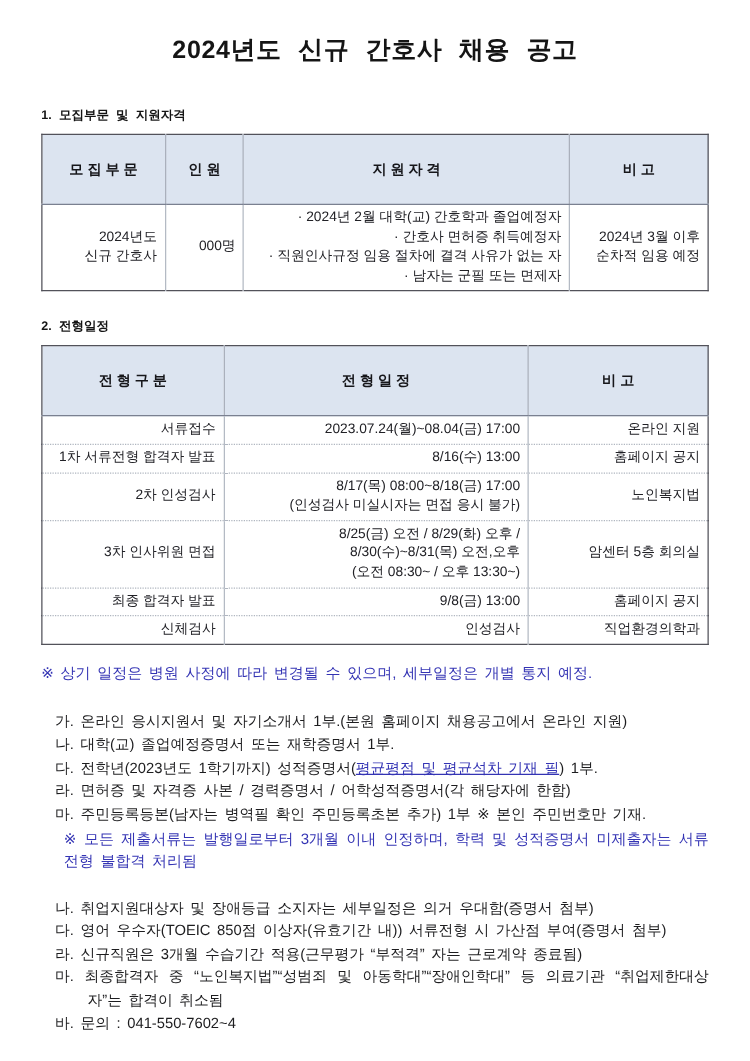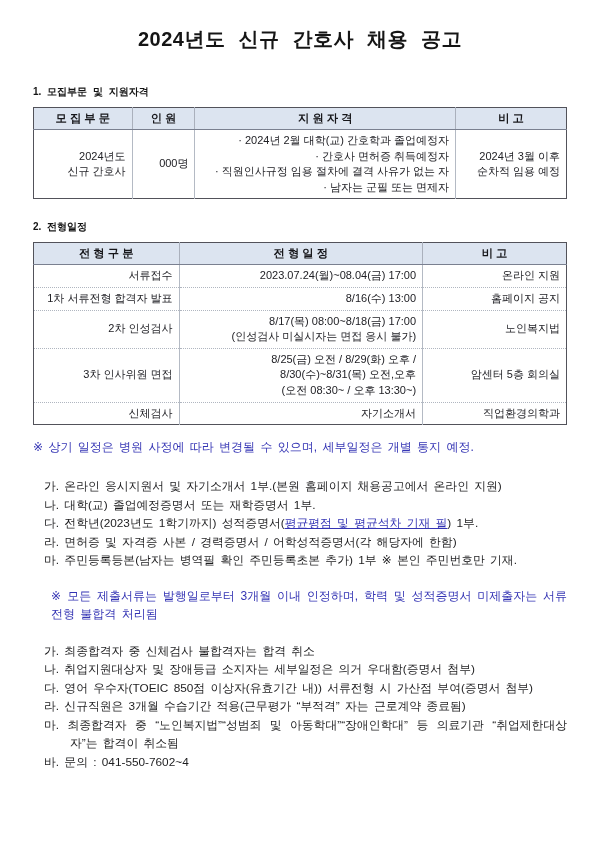--- a/index.html
+++ b/index.html
@@ -36,21 +36,21 @@
     width: 100%;
     border-collapse: collapse;
     border: 1.6px solid #52525a;
     font-size: 11px;
     table-layout: fixed;
   }
   table.doc-table th {
     background: #dce4f0;
     font-weight: bold;
     font-size: 11.3px;
-    padding: 3px 3px;
+    padding: 20px 3px;
     border-left: 1px solid #aab0bc;
     border-right: 1px solid #aab0bc;
     border-bottom: 1.3px solid #7a8090;
     color: #16161a;
   }
   table.doc-table td {
     border-left: 1px solid #b4bac4;
     border-right: 1px solid #b4bac4;
     border-top: 1px dotted #b0b6c0;
     padding: 3px 6px;
@@ -72,21 +72,21 @@
   }
   .items {
     font-size: 11.8px;
     line-height: 1.57;
     word-spacing: 2px;
     margin-left: 11px;
     text-align: justify;
   }
   .item { padding-left: 26px; text-indent: -26px; }
   .hl-blue { color: #3434b4; text-decoration: underline; }
-  .sec3-note { margin-left: 7px; margin-top: 17px; }
+  .sec3-note { margin-left: 7px; margin-top: 1px; }
   .s2-note { margin-top: 13px; margin-bottom: 21px; }
   .after-s3 { height: 19px; }
 </style>
 </head>
 <body>
 
 <div class="page">
 
   <h1 class="doc-title">2024년도 신규 간호사 채용 공고</h1>
 
@@ -158,22 +158,27 @@
           <td>노인복지법</td>
         </tr>
         <tr>
           <td>3차 인사위원 면접</td>
           <td class="pre">8/25(금) 오전 / 8/29(화) 오후 /
 8/30(수)~8/31(목) 오전,오후
 (오전 08:30~ / 오후 13:30~)</td>
           <td>암센터 5층 회의실</td>
         </tr>
         <tr>
+          <td>최종 합격자 발표</td>
+          <td class="pre">9/8(금) 13:00</td>
+          <td>홈페이지 공지</td>
+        </tr>
+        <tr>
           <td>신체검사</td>
-          <td class="pre">자기소개서</td>
+          <td class="pre">인성검사</td>
           <td>직업환경의학과</td>
         </tr>
       </tbody>
     </table>
     <p class="note-blue s2-note">※ 상기 일정은 병원 사정에 따라 변경될 수 있으며, 세부일정은 개별 통지 예정.</p>
   </section>
 
   <section class="sec">
     <div class="items">
       <div class="item">가. 온라인 응시지원서 및 자기소개서 1부.(본원 홈페이지 채용공고에서 온라인 지원)</div>
@@ -182,21 +187,20 @@
       <div class="item">라. 면허증 및 자격증 사본 / 경력증명서 / 어학성적증명서(각 해당자에 한함)</div>
       <div class="item">마. 주민등록등본(남자는 병역필 확인 주민등록초본 추가) 1부 ※ 본인 주민번호만 기재.</div>
       <div class="note-blue sec3-note">※ 모든 제출서류는 발행일로부터 3개월 이내 인정하며, 학력 및 성적증명서 미제출자는 서류전형 불합격 처리됨</div>
     </div>
   </section>
 
   <div class="after-s3"></div>
 
   <section class="sec">
     <div class="items">
-      <div class="item">가. 최종합격자 중 신체검사 불합격자는 합격 취소</div>
       <div class="item">나. 취업지원대상자 및 장애등급 소지자는 세부일정은 의거 우대함(증명서 첨부)</div>
       <div class="item">다. 영어 우수자(TOEIC 850점 이상자(유효기간 내)) 서류전형 시 가산점 부여(증명서 첨부)</div>
       <div class="item">라. 신규직원은 3개월 수습기간 적용(근무평가 “부적격” 자는 근로계약 종료됨)</div>
       <div class="item">마. 최종합격자 중 “노인복지법”“성범죄 및 아동학대”“장애인학대” 등 의료기관 “취업제한대상자”는 합격이 취소됨</div>
       <div class="item">바. 문의 : 041-550-7602~4</div>
     </div>
 
   </section>
 
 </div>

